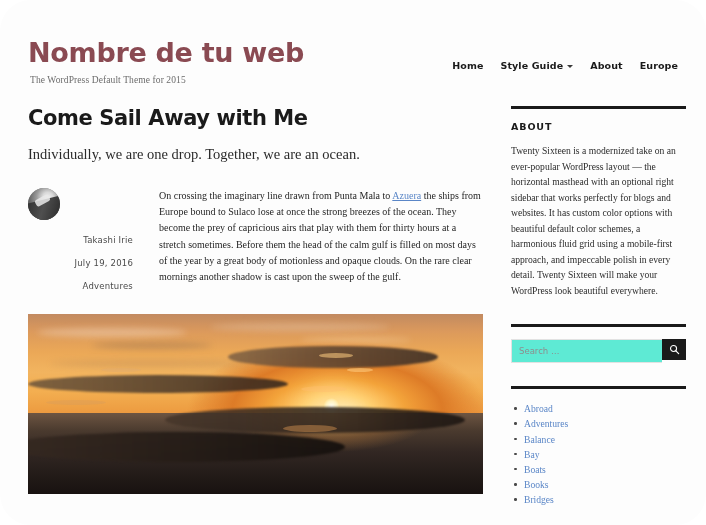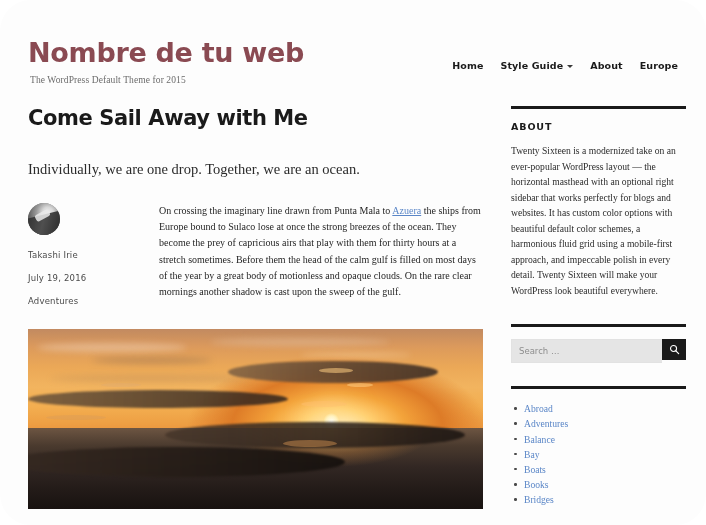--- a/index.html
+++ b/index.html
@@ -103,35 +103,36 @@
   .entry-title {
     margin: 0;
     font-family: "DejaVu Sans", sans-serif;
     font-size: 21px;
     line-height: 1.2;
     font-weight: bold;
     letter-spacing: -0.4px;
     color: #1a1a1a;
   }
   .entry-subtitle {
-    margin: 29px 0 0 0;
+    margin: 14px 0 0 0;
     font-family: "Liberation Serif", serif;
     font-size: 14.5px;
     line-height: 1.3;
     color: #2b2b2b;
   }
 
   .entry-body {
     display: flex;
     margin-top: 24px;
     gap: 26px;
   }
   .entry-meta {
     width: 105px;
     flex: none;
+    text-align: right;
   }
   .avatar {
     width: 32px;
     height: 32px;
     border-radius: 50%;
     overflow: hidden;
     position: relative;
     background: #8e8e8e;
   }
   .avatar .av-sky {
@@ -282,21 +283,21 @@
   }
   .search-form {
     display: flex;
     width: 100%;
     height: 21px;
   }
   .search-input {
     flex: 1;
     border: 1px solid #e2e2e2;
     border-right: none;
-    background: #e5e5e5;
+    background: #5eead4;
     font-family: "DejaVu Sans", sans-serif;
     font-size: 8.5px;
     color: #777;
     padding: 11px 7px;
     outline: none;
     box-sizing: border-box;
   }
   .search-input::placeholder { color: #8d8d8d; }
   .search-btn {
     width: 24px;

